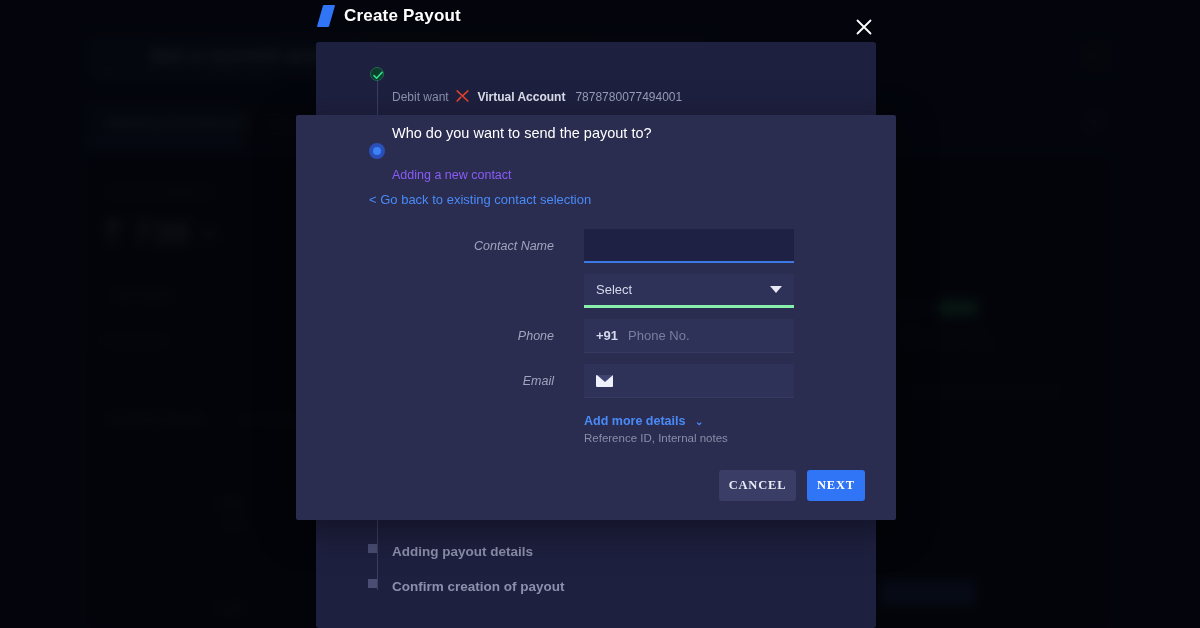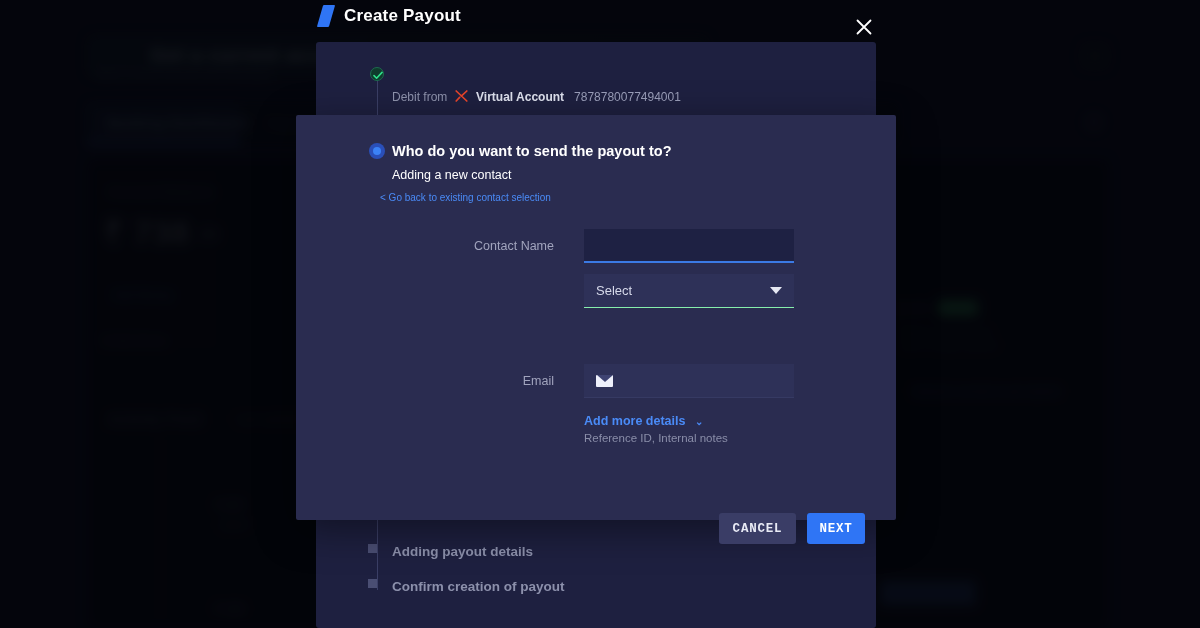--- a/index.html
+++ b/index.html
@@ -160,54 +160,54 @@
   }
   .card-dot-halo{
     position:absolute; left:369px; top:143px; width:16px; height:16px;
     border-radius:50%; background:#2a4fb8;
   }
   .card-dot{
     position:absolute; left:373px; top:147px; width:8px; height:8px;
     border-radius:50%; background:#3b82f6;
   }
   .q-title{
-    position:absolute; left:392px; top:143px;
-    font-size:14.5px; font-weight:bold; color:#ffffff;
+    position:absolute; left:392px; top:125px;
+    font-size:14.5px; font-weight:normal; color:#ffffff;
   }
   .q-sub{
-    position:absolute; left:392px; top:168px; font-size:12.5px; color:#ffffff;
+    position:absolute; left:392px; top:168px; font-size:12.5px; color:#8b5cf6;
   }
   .q-link{
-    position:absolute; left:380px; top:192px; font-size:10px;
+    position:absolute; left:369px; top:192px; font-size:13px;
     color:#4a8bf7; cursor:pointer;
   }
 
   
   .form-row{ position:absolute; left:392px; width:402px; height:34px; }
   .f-label{
     position:absolute; left:0; width:162px; text-align:right;
-    font-size:12.5px; color:#a1a4bd; line-height:34px;
+    font-size:12.5px; color:#a1a4bd; line-height:34px;font-style:italic;
   }
   .f-ctl{ position:absolute; left:192px; width:210px; height:34px; }
 
   .inp{
     width:100%; height:100%;
     background:#23254a;
     border:none; border-bottom:2px solid transparent;
     color:#e8eaf5; font-size:13px;
     padding:0 12px;
     font-family:"Liberation Sans", sans-serif;
     outline:none;
   }
   .inp.focused{ background:#1e2143; border-bottom:2px solid #3b7ae4; }
   .inp::placeholder{ color:#787ca0; }
 
   .select-ctl{
     width:100%; height:100%; background:#2e3158;
-    border-bottom:1px solid #86efac;
+    border-bottom:3px solid #86efac;
     display:flex; align-items:center; padding:0 12px;
     cursor:pointer;
     gap:24px;
   }
   .select-val{ font-size:13px; color:#d6d9ea; flex:1; }
   .caret{
     width:0; height:0; border-left:6px solid transparent;
     border-right:6px solid transparent; border-top:7px solid #e6e8f3;
   }
 
@@ -242,21 +242,21 @@
   .more-caret{
     display:inline-block; margin-left:6px; font-size:10px; color:#4a8bf7;
   }
   .more-sub{
     position:absolute; left:584px; top:432px; font-size:11.5px; color:#8a8ea9;
   }
 
   .btn{
     position:absolute; height:31px; border:none; border-radius:3px;
     font-size:12.5px; font-weight:bold; letter-spacing:.8px;
-    cursor:pointer; font-family:Liberation Mono, monospace;margin-top:43px;
+    cursor:pointer; font-family:Liberation Serif, serif;
   }
   .btn-cancel{
     left:719px; top:470px; width:77px;
     background:#3a3d66; color:#e9ebf6;
   }
   .btn-next{
     left:807px; top:470px; width:58px;
     background:#2f75f5; color:#ffffff;
   }
 </style>
@@ -324,21 +324,21 @@
 
   <div class="modal-outer"></div>
   <div class="tl-line"></div>
 
   <div class="dot dot-done" style="left:370px; top:67px;">
     <svg width="10" height="9" viewBox="0 0 10 9">
       <path d="M1 4.6 L3.6 7.2 L9 1.4" stroke="#2ee08a" stroke-width="1.6" fill="none" stroke-linecap="round" stroke-linejoin="round"></path>
     </svg>
   </div>
   <div class="step-sub" style="left:392px; top:90px;">
-    <span>Debit from</span>
+    <span>Debit want</span>
     <span class="va-icon">
       <svg width="13" height="12" viewBox="0 0 13 12">
         <path d="M1.2 1 L11.8 11 M11.8 1 L6.3 6.2" stroke="#e8452b" stroke-width="1.7" stroke-linecap="round" fill="none"></path>
         <path d="M1.2 11 L4.6 7.4" stroke="#e8452b" stroke-width="1.7" stroke-linecap="round" fill="none"></path>
       </svg>
     </span>
     <span class="debit-acct-name">Virtual Account</span>
     &nbsp;&nbsp;<span class="debit-acct-num">7878780077494001</span>
   </div>
 
@@ -370,20 +370,29 @@
 
   <div class="form-row" style="top:274px;">
     <div class="f-ctl">
       <div class="select-ctl">
         <span class="select-val">Select</span>
         <span class="caret"></span>
       </div>
     </div>
   </div>
 
+  <div class="form-row" style="top:319px;">
+    <div class="f-label">Phone</div>
+    <div class="f-ctl">
+      <div class="phone-ctl">
+        <span class="cc">+91</span>
+        <span class="phone-ph">Phone No.</span>
+      </div>
+    </div>
+  </div>
 
   <div class="form-row" style="top:364px;">
     <div class="f-label">Email</div>
     <div class="f-ctl">
       <div class="email-ctl">
         <span class="env"></span>
       </div>
     </div>
   </div>
 

